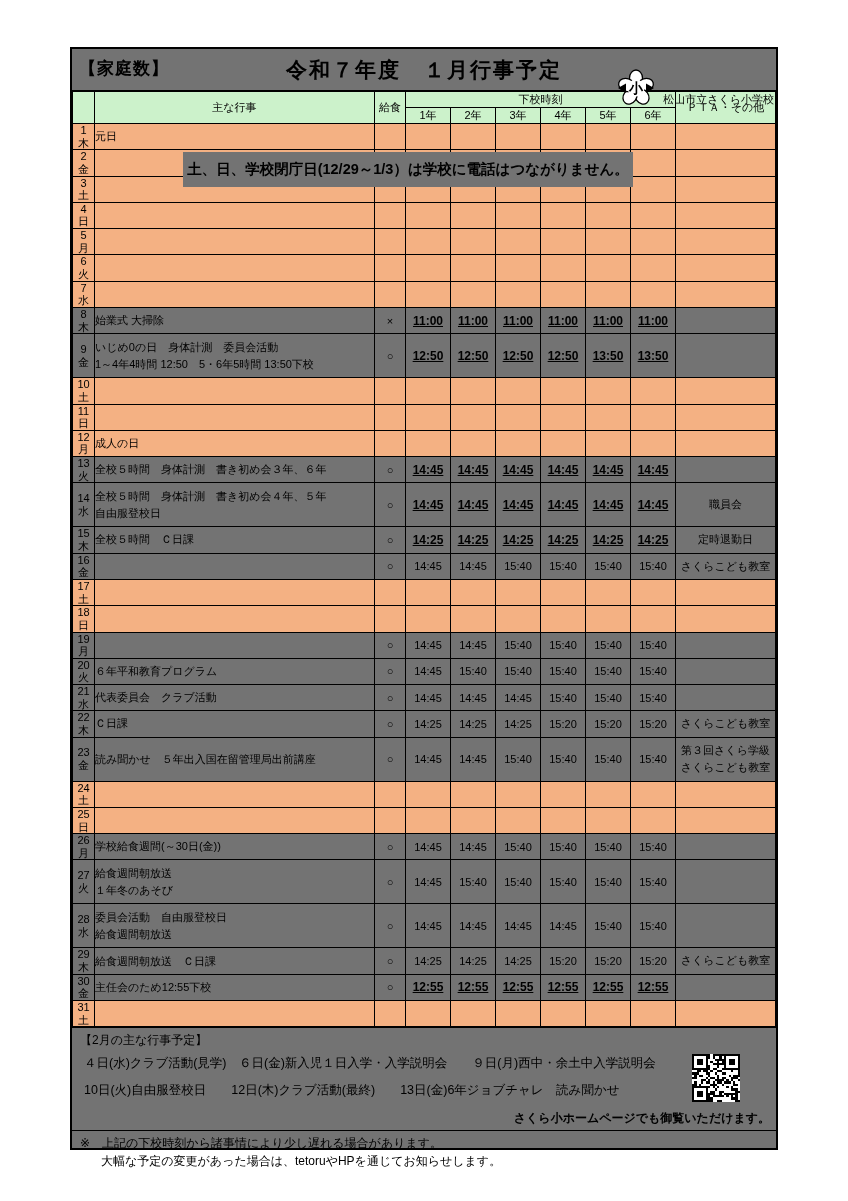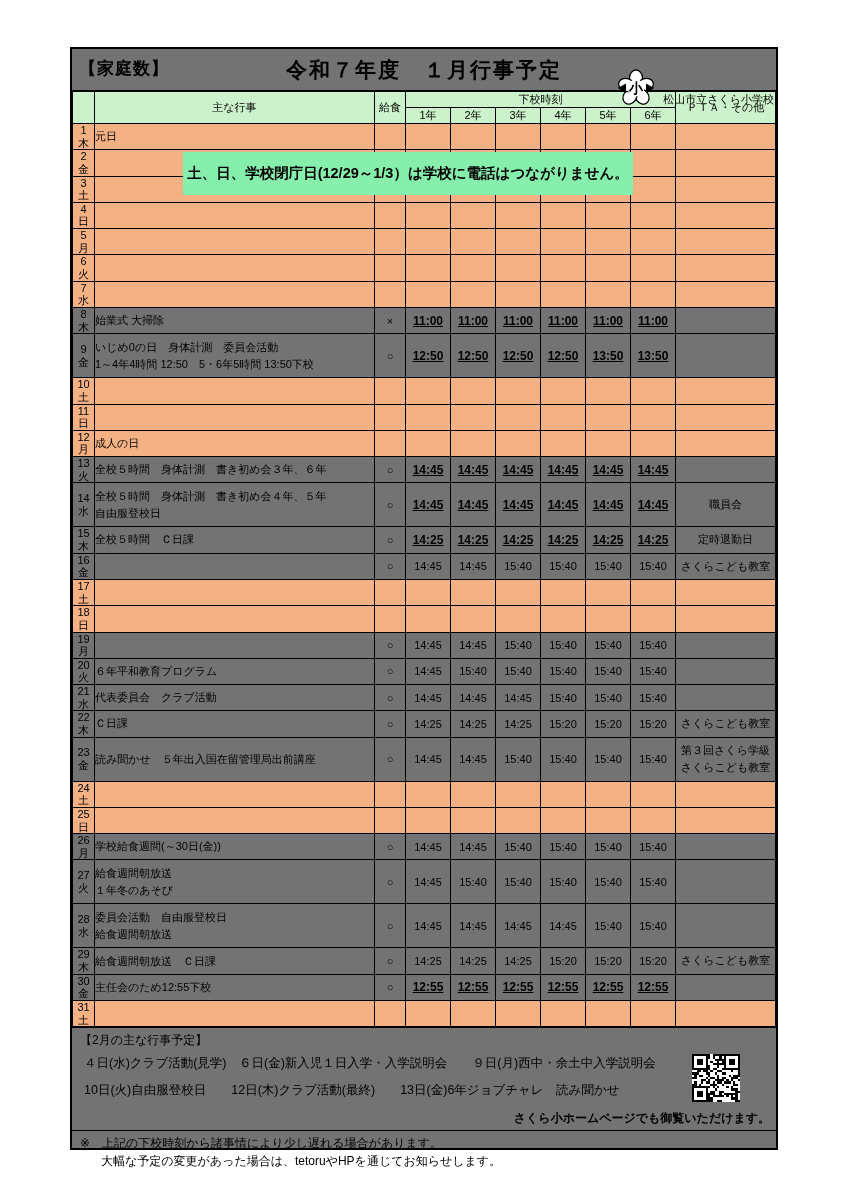--- a/index.html
+++ b/index.html
@@ -64,22 +64,22 @@
     position:absolute;right:6px;bottom:3px;font-weight:bold;font-size:12px;
   }
   
   .note-section{
     border-top:1px solid var(--line);padding:3px 8px;font-size:12px;line-height:1.5;
   }
   .note-line1{white-space:nowrap;}
   .note-line2{padding-left:21px;white-space:nowrap;}
   
   .overlay-notice{
-    position:absolute;left:183px;top:152px;width:450px;height:43px;
-    background:#86efac;display:flex;align-items:center;justify-content:center;
+    position:absolute;left:183px;top:152px;width:450px;height:35px;
+    background:#737373;display:flex;align-items:center;justify-content:center;
     font-size:14.5px;font-weight:bold;white-space:nowrap;z-index:5;
   }
 </style>
 </head>
 <body>
 
 <div class="sheet">
 
   <div class="top-header">
     <div class="household-label">【家庭数】</div>

